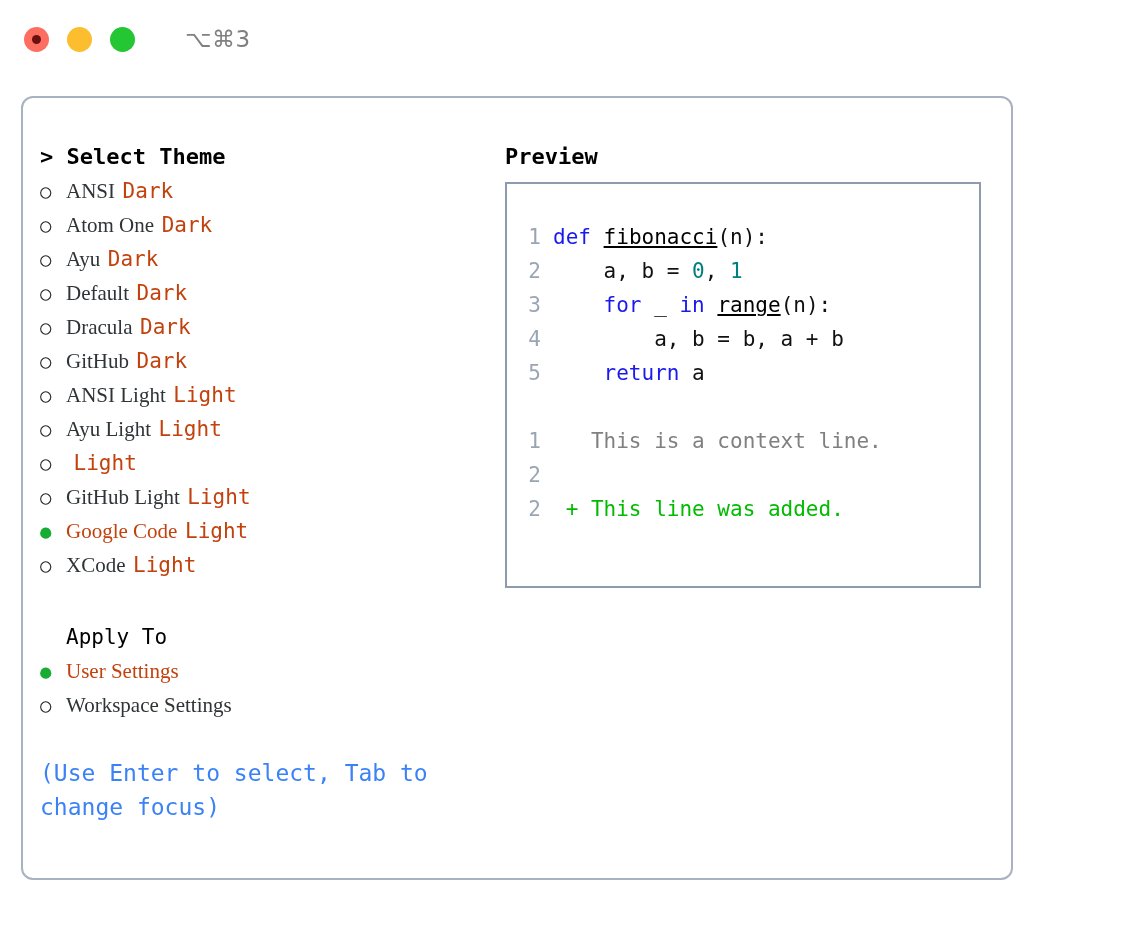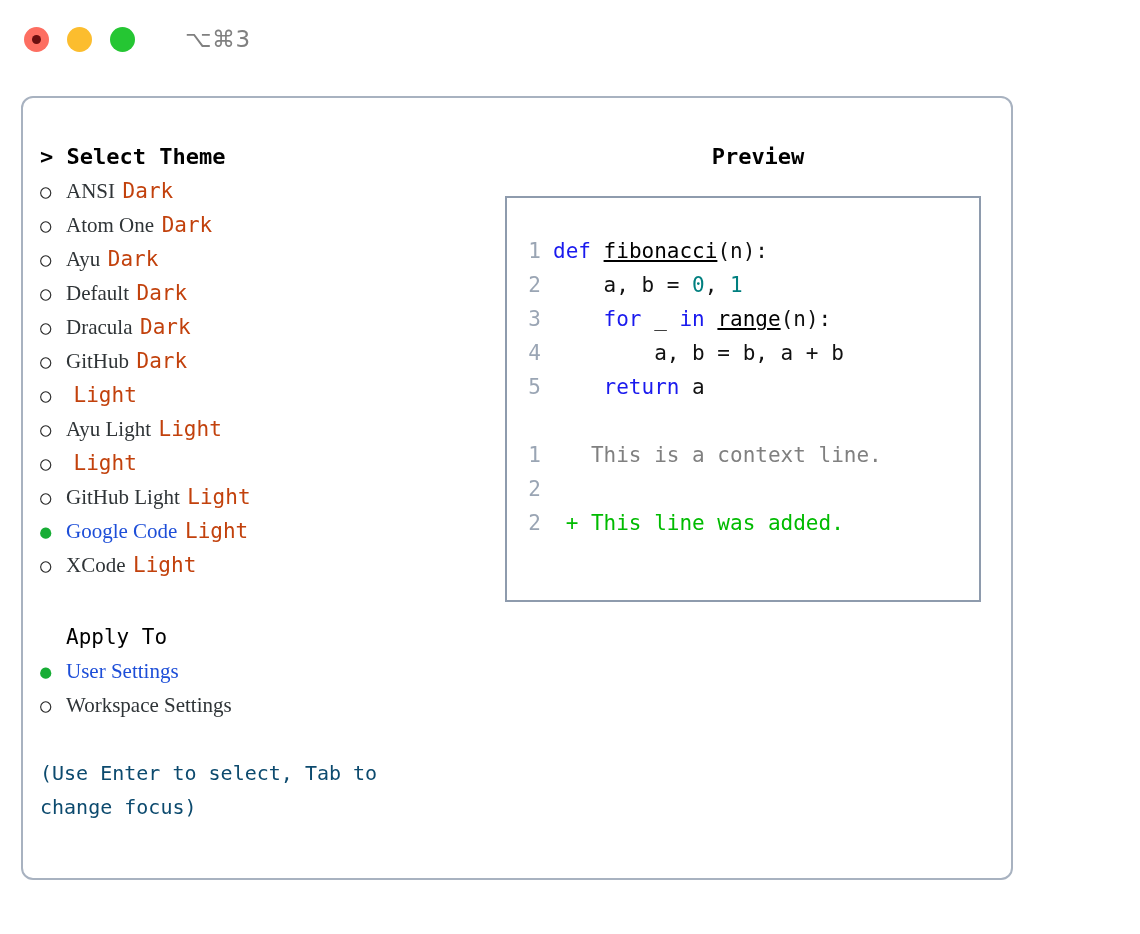--- a/index.html
+++ b/index.html
@@ -96,54 +96,53 @@
     white-space: pre;
   }
   .bullet {
     width: 26px;
     flex: none;
     font-size: 19px;
     color: #2b2b2b;
   }
   .bullet.sel { color: #17ad35; }
   .opt-label { color: #2f3437; font-family: Liberation Serif, serif; }
-  .opt-row.selected .opt-label { color: #1d4ed8; text-align: right; }
+  .opt-row.selected .opt-label { color: #c2410c; text-align: right; }
   .opt-cat {
     color: #c2410c;
     margin-left: 0.6ch;
   }
   .group-title {
     font-size: 21px;
     color: #000000;
     line-height: 34px;
     padding-left: 26px;
     white-space: pre;
   }
   .spacer-lg { height: 38px; }
   .spacer-md { height: 34px; }
   .hint {
-    color: #0c4a6e;
-    font-size: 20px;
+    color: #3b82f6;
+    font-size: 23px;
     line-height: 34px;
     width: 400px;
   }
 
   
   .right-col {
     flex: 1;
     padding-left: 12px;
     box-sizing: border-box;
   }
   .preview-title {
     font-size: 22px;
     font-weight: bold;
     color: #000000;
     line-height: 34px;
-    margin-bottom: 22px;
-    text-align: center;
+    margin-bottom: 8px;
   }
   .preview-box {
     border: 2px solid #8e9bad;
     width: 476px;
     height: 406px;
     box-sizing: border-box;
     padding: 36px 0 0 0;
     background: #ffffff;
   }
   .code-line {
@@ -186,21 +185,21 @@
 
     <div class="left-col">
       <div class="section-header">&gt; Select Theme</div>
       <div id="theme-list">
           <div class="opt-row"><span class="bullet">○</span><span class="opt-label">ANSI</span><span class="opt-cat">Dark</span></div>
           <div class="opt-row"><span class="bullet">○</span><span class="opt-label">Atom One</span><span class="opt-cat">Dark</span></div>
           <div class="opt-row"><span class="bullet">○</span><span class="opt-label">Ayu</span><span class="opt-cat">Dark</span></div>
           <div class="opt-row"><span class="bullet">○</span><span class="opt-label">Default</span><span class="opt-cat">Dark</span></div>
           <div class="opt-row"><span class="bullet">○</span><span class="opt-label">Dracula</span><span class="opt-cat">Dark</span></div>
           <div class="opt-row"><span class="bullet">○</span><span class="opt-label">GitHub</span><span class="opt-cat">Dark</span></div>
-          <div class="opt-row"><span class="bullet">○</span><span class="opt-cat">Light</span></div>
+          <div class="opt-row"><span class="bullet">○</span><span class="opt-label">ANSI Light</span><span class="opt-cat">Light</span></div>
           <div class="opt-row"><span class="bullet">○</span><span class="opt-label">Ayu Light</span><span class="opt-cat">Light</span></div>
           <div class="opt-row"><span class="bullet">○</span><span class="opt-cat">Light</span></div>
           <div class="opt-row"><span class="bullet">○</span><span class="opt-label">GitHub Light</span><span class="opt-cat">Light</span></div>
           <div class="opt-row selected"><span class="bullet sel">●</span><span class="opt-label">Google Code</span><span class="opt-cat">Light</span></div>
           <div class="opt-row"><span class="bullet">○</span><span class="opt-label">XCode</span><span class="opt-cat">Light</span></div>
         </div>
 
       <div class="spacer-lg"></div>
 
       <div class="group-title">Apply To</div>

